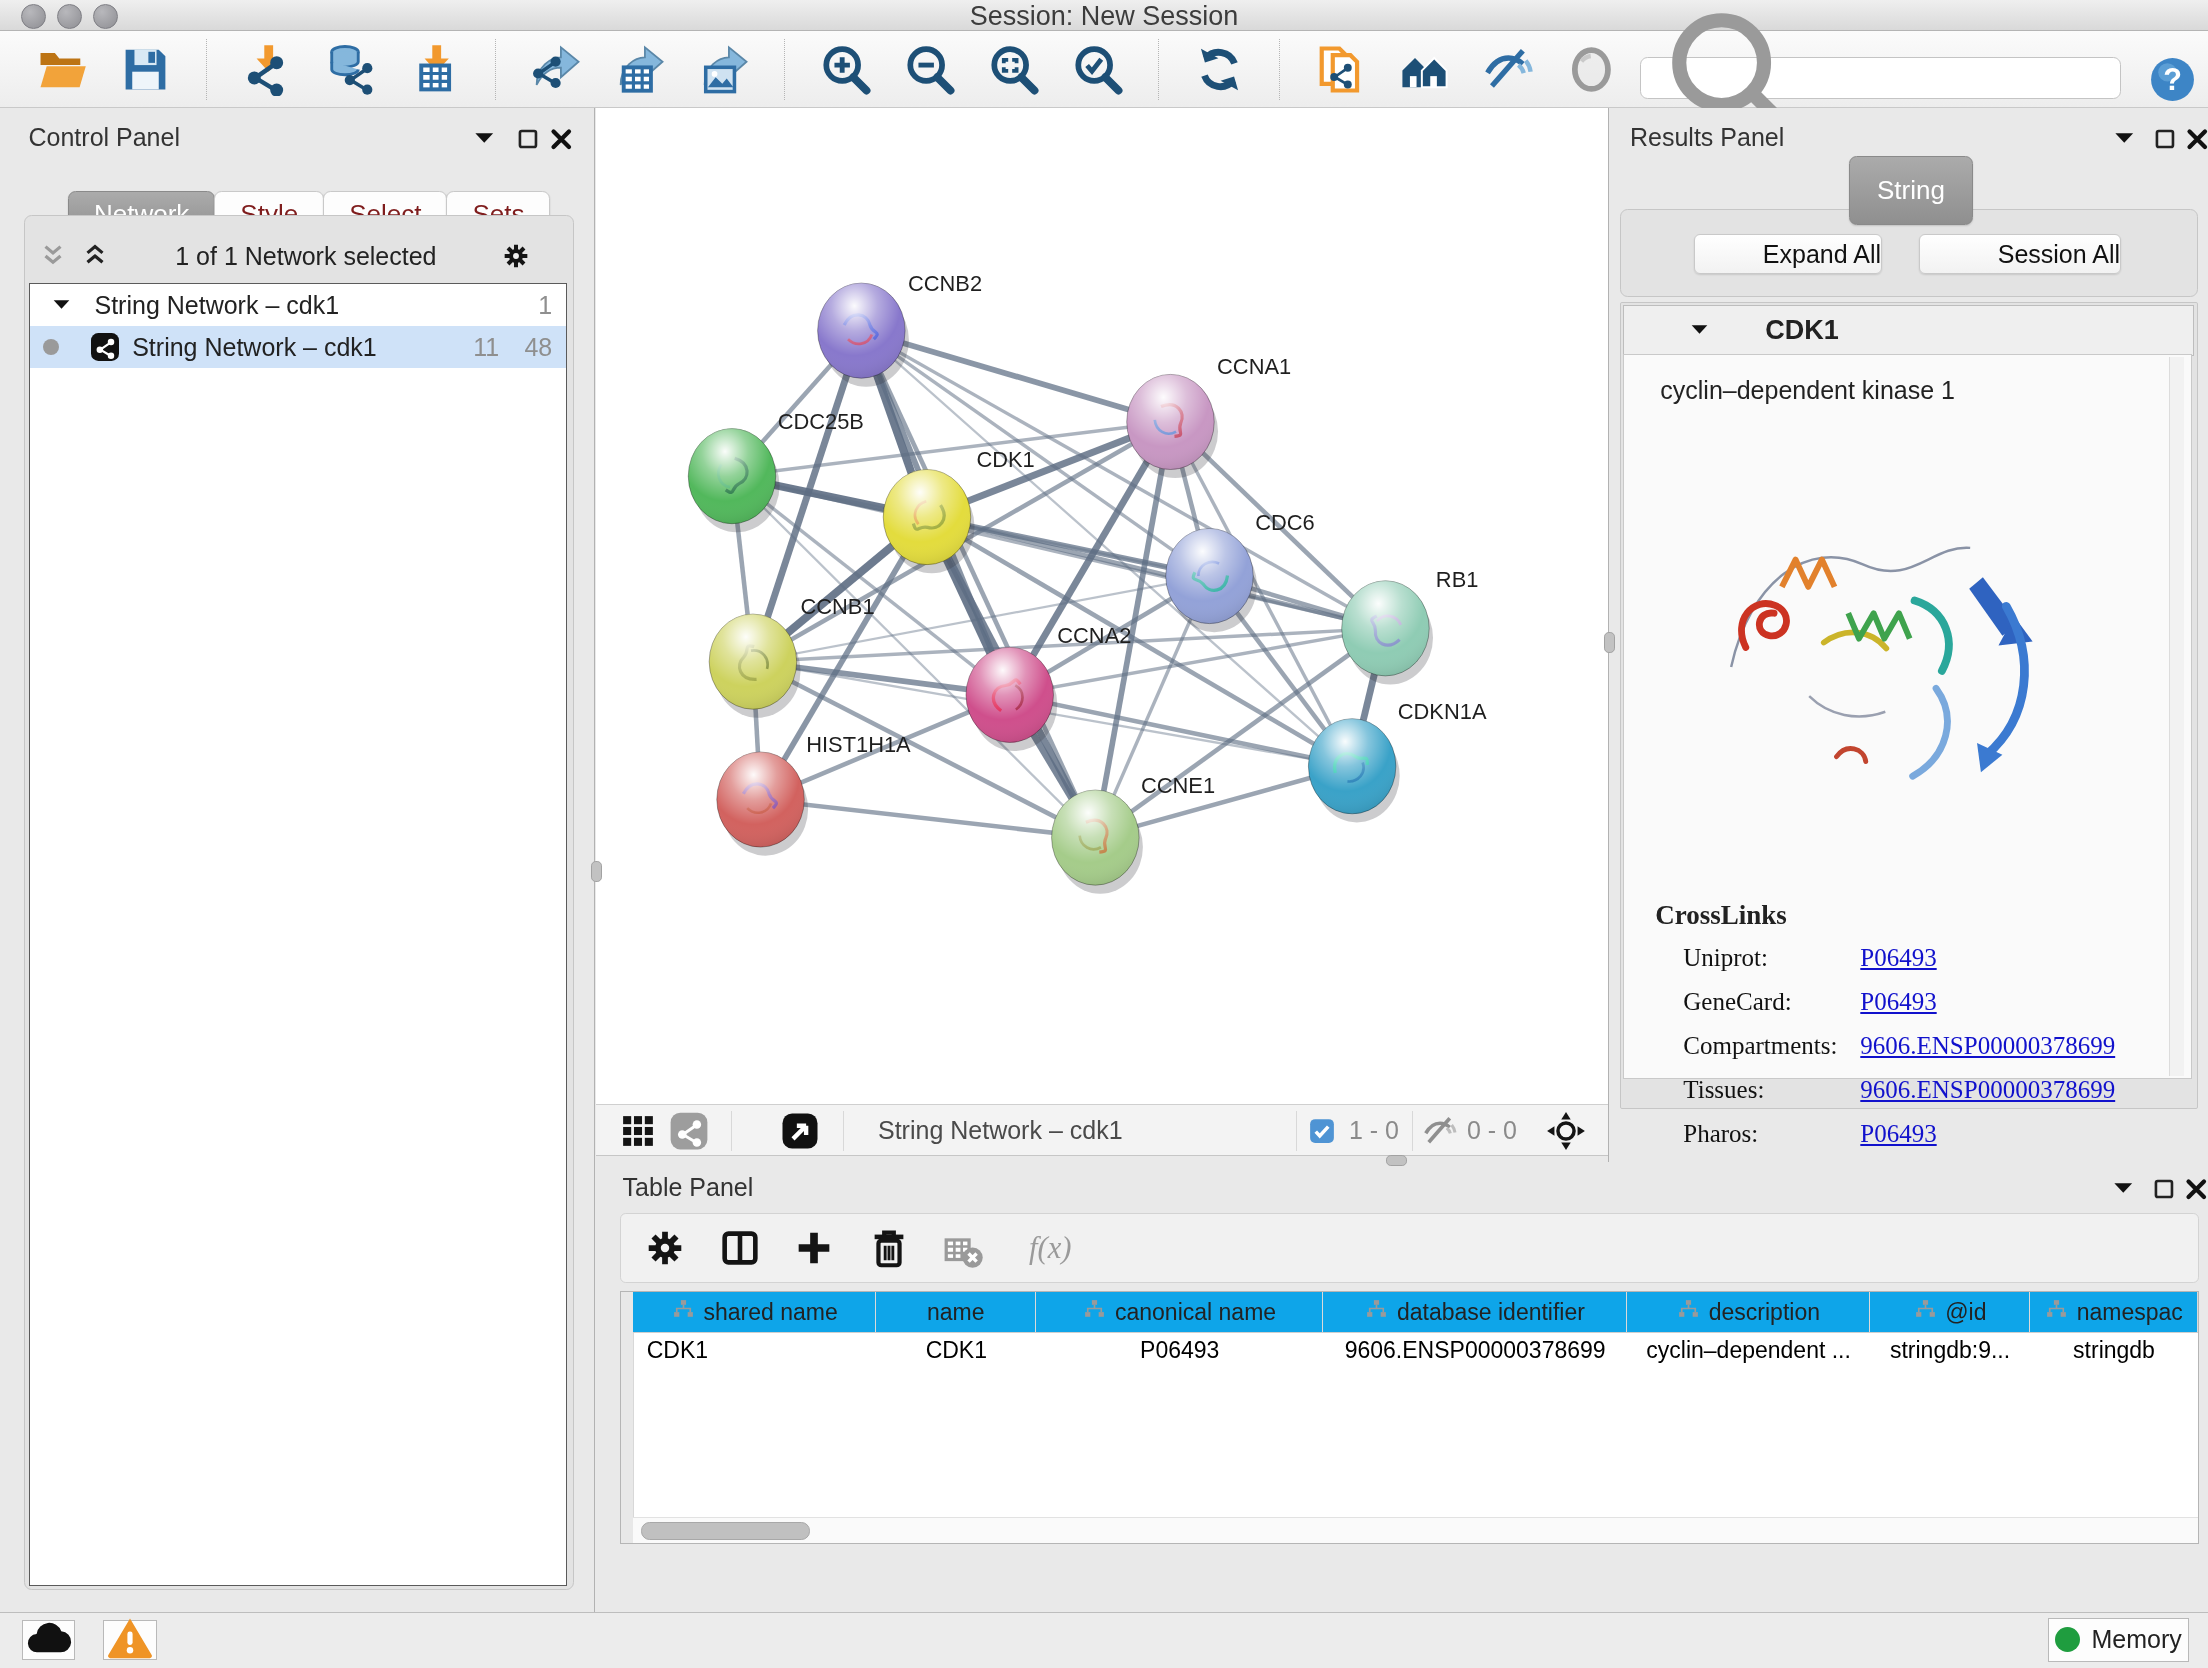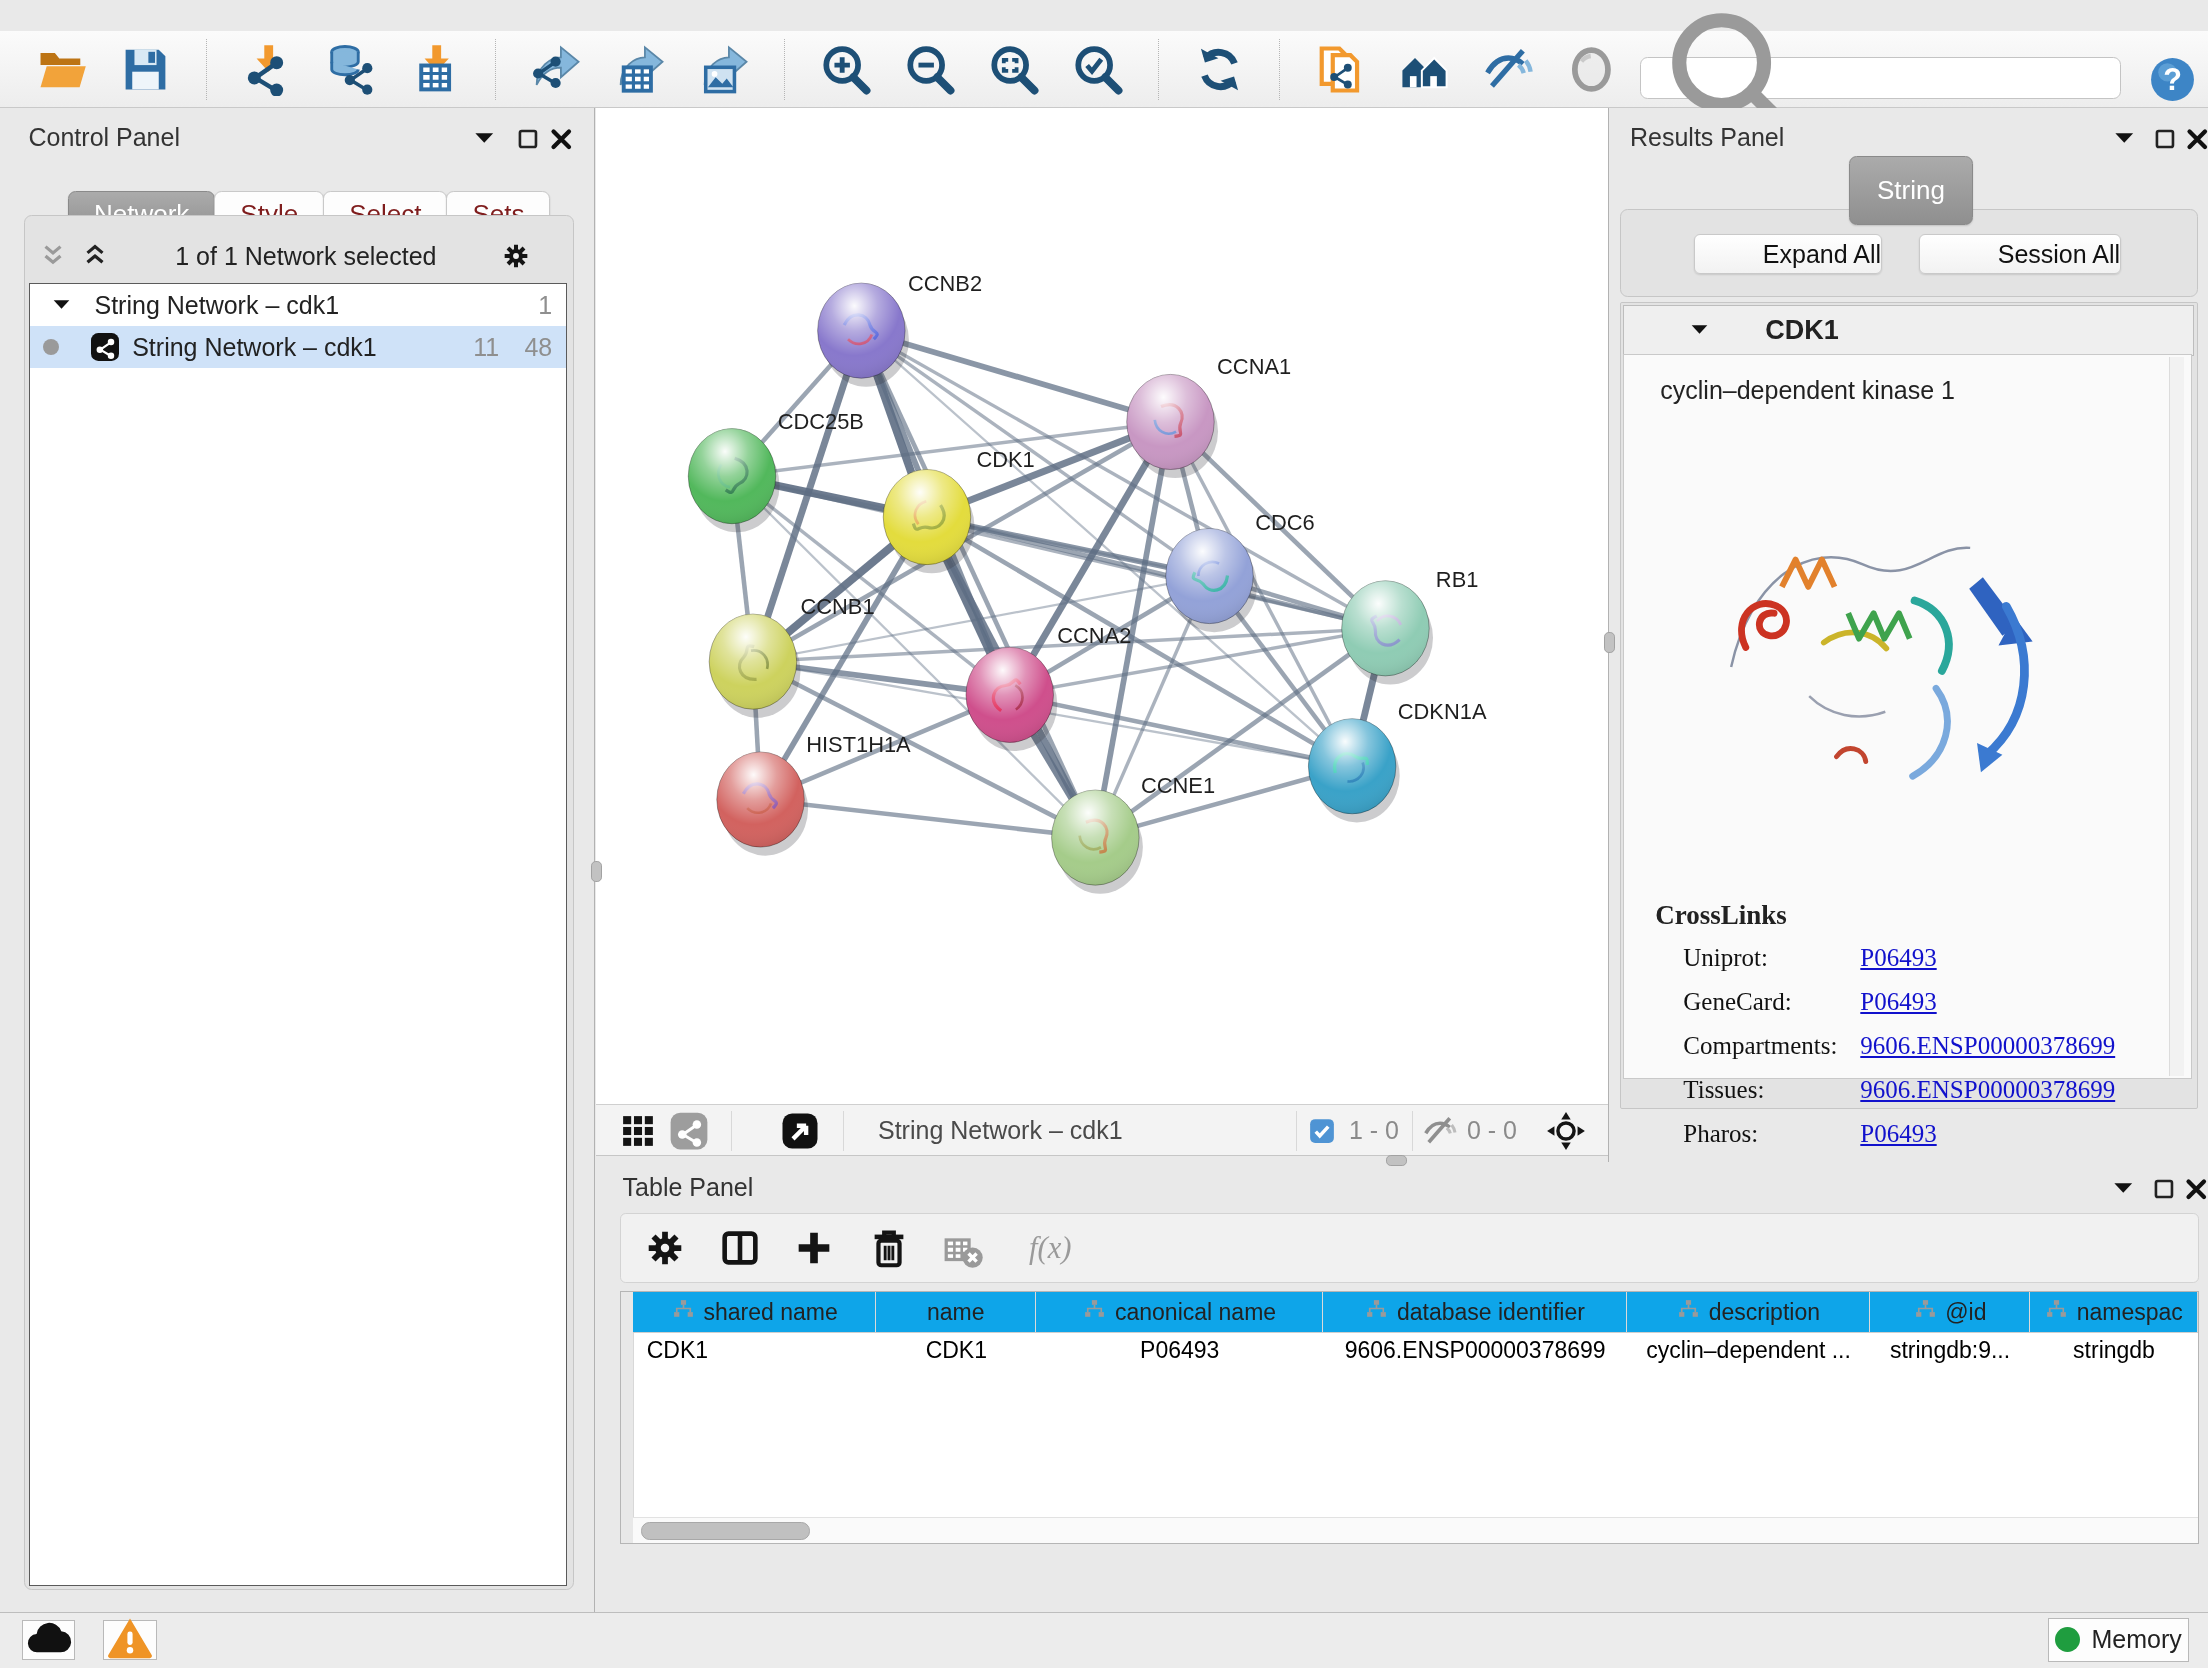--- a/index.html
+++ b/index.html
@@ -96,20 +96,26 @@
   
   .pillv{position:absolute;width:8.6px;height:19px;border-radius:4.8px;background:#c2c2c2;border:1px solid #a2a2a2;}
   .pillh{position:absolute;width:19px;height:8.6px;border-radius:4.8px;background:#c2c2c2;border:1px solid #a2a2a2;}
   .netlabel{font-size:23px;fill:#1f1f1f;font-weight:500;}
 </style>
 </head>
 <body>
 
 <div id="app">
 
+  <div class="titlebar">
+    <div class="tlight" style="left:21px"></div>
+    <div class="tlight" style="left:57px"></div>
+    <div class="tlight" style="left:93px"></div>
+    <div class="wtitle">Session: New Session</div>
+  </div>
 
   <div class="toolbar" id="main-toolbar">
       <div class="tbtn">
         <svg viewBox="0 0 24 24">
           <path d="M2.5 4.5h6.5l2 2.5h9.5v3H2.5z" fill="#bd7414"></path>
           <path d="M2.5 20h17.7l2.8-9.5H5.3z" fill="#f2a33a"></path>
         </svg>
       </div>
       <div class="tbtn">
         <svg viewBox="0 0 24 24">

